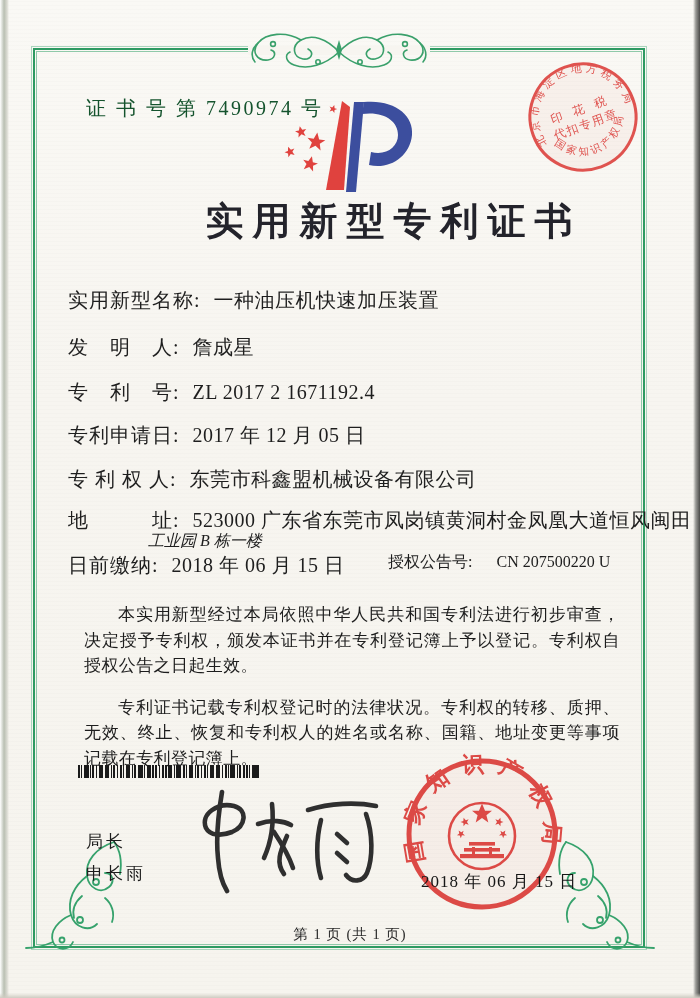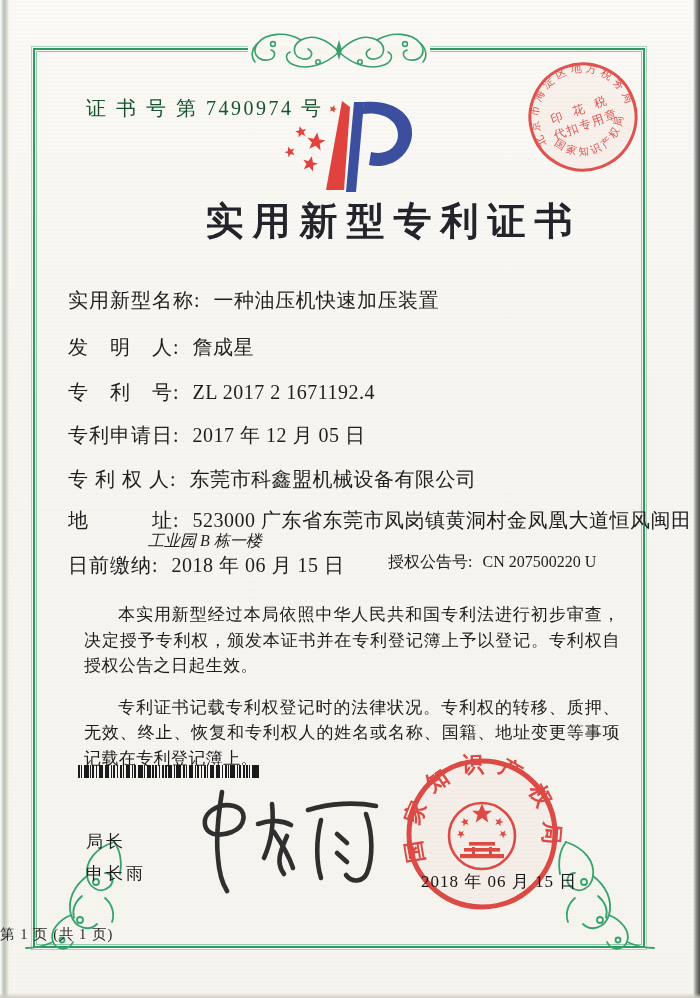--- a/index.html
+++ b/index.html
@@ -34,42 +34,42 @@
   .title{
     position:absolute;left:0;top:196px;width:100%;text-align:center;
     font-size:38px;font-weight:700;letter-spacing:9px;text-indent:9px;color:#23232b;margin-left:39px;
   }
 
   .row{position:absolute;left:68px;font-size:20px;color:#1e1e1e;white-space:nowrap;}
   .row .lab{letter-spacing:1px;}
   .row .val{margin-left:13px;letter-spacing:0.5px;}
   .addr2{position:absolute;left:148px;top:531px;font-size:16px;color:#1e1e1e;font-style:italic;}
   .grant-right{position:absolute;left:388px;top:552px;font-size:16px;white-space:nowrap;color:#1e1e1e;}
-  .grant-right .val{margin-left:10px;}
+  .grant-right .val{margin-left:24px;}
 
   .paras{position:absolute;left:68px;top:586px;width:568px;}
   .paras p{margin:16px;font-size:17px;line-height:25.5px;text-indent:2em;color:#1d1d1d;text-align:justify;letter-spacing:0.4px;}
 
   .barcode{position:absolute;left:78px;top:765px;width:182px;height:13px;
     background-image:
       repeating-linear-gradient(90deg,#1b1b1b 0 1px,transparent 1px 3px),
       repeating-linear-gradient(90deg,#1b1b1b 0 2px,transparent 2px 7px),
       repeating-linear-gradient(90deg,transparent 0 9px,#1b1b1b 9px 11px,transparent 11px 13px);
   }
 
   .who{position:absolute;left:86px;font-family:Liberation Mono, monospace;
     font-size:17px;letter-spacing:3px;color:#1c1c1c;font-weight:500;}
   .who.t1{top:830px;} .who.t2{top:862px;}
   .sig{position:absolute;left:188px;top:778px;}
 
   .seal{position:absolute;left:402px;top:752px;}
   .seal-date{position:absolute;left:421px;top:870px;font-size:17px;letter-spacing:1px;color:#161616;white-space:nowrap;}
   .tax{position:absolute;left:524px;top:58px;}
 
-  .footer{position:absolute;left:0;top:925px;width:100%;text-align:left;font-size:14.5px;letter-spacing:1px;color:#2a2a2a;}
+  .footer{position:absolute;left:0;top:925px;width:100%;text-align:center;font-size:14.5px;letter-spacing:1px;color:#2a2a2a;}
 
   .ornament-top{position:absolute;left:228px;top:26px;}
   .fl-left{position:absolute;left:22px;top:836px;}
   .fl-right{position:absolute;left:546px;top:836px;}
   svg text{font-family:"Liberation Serif","DejaVu Serif",serif;}
 </style>
 </head>
 <body>
 
 <div class="paper"></div>

